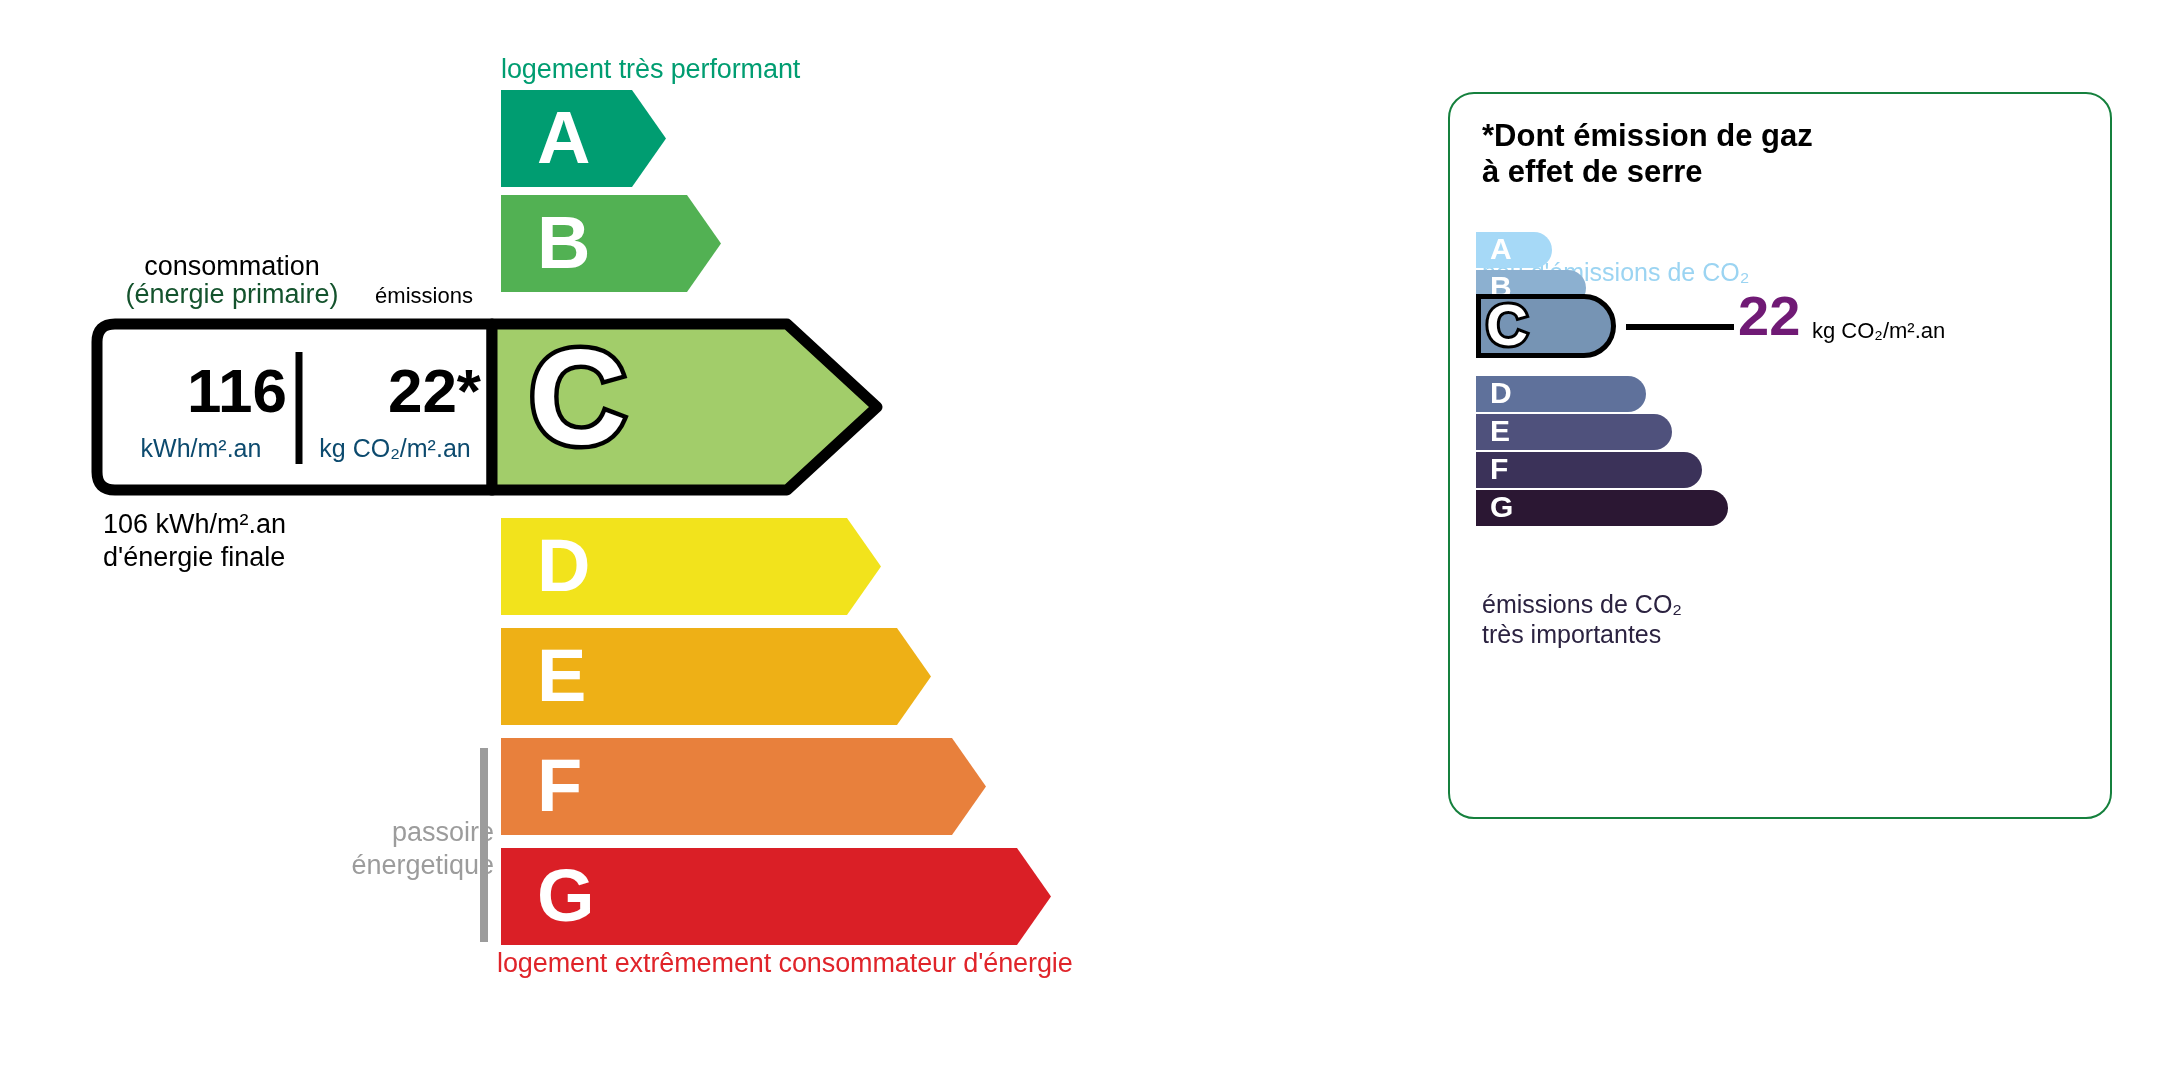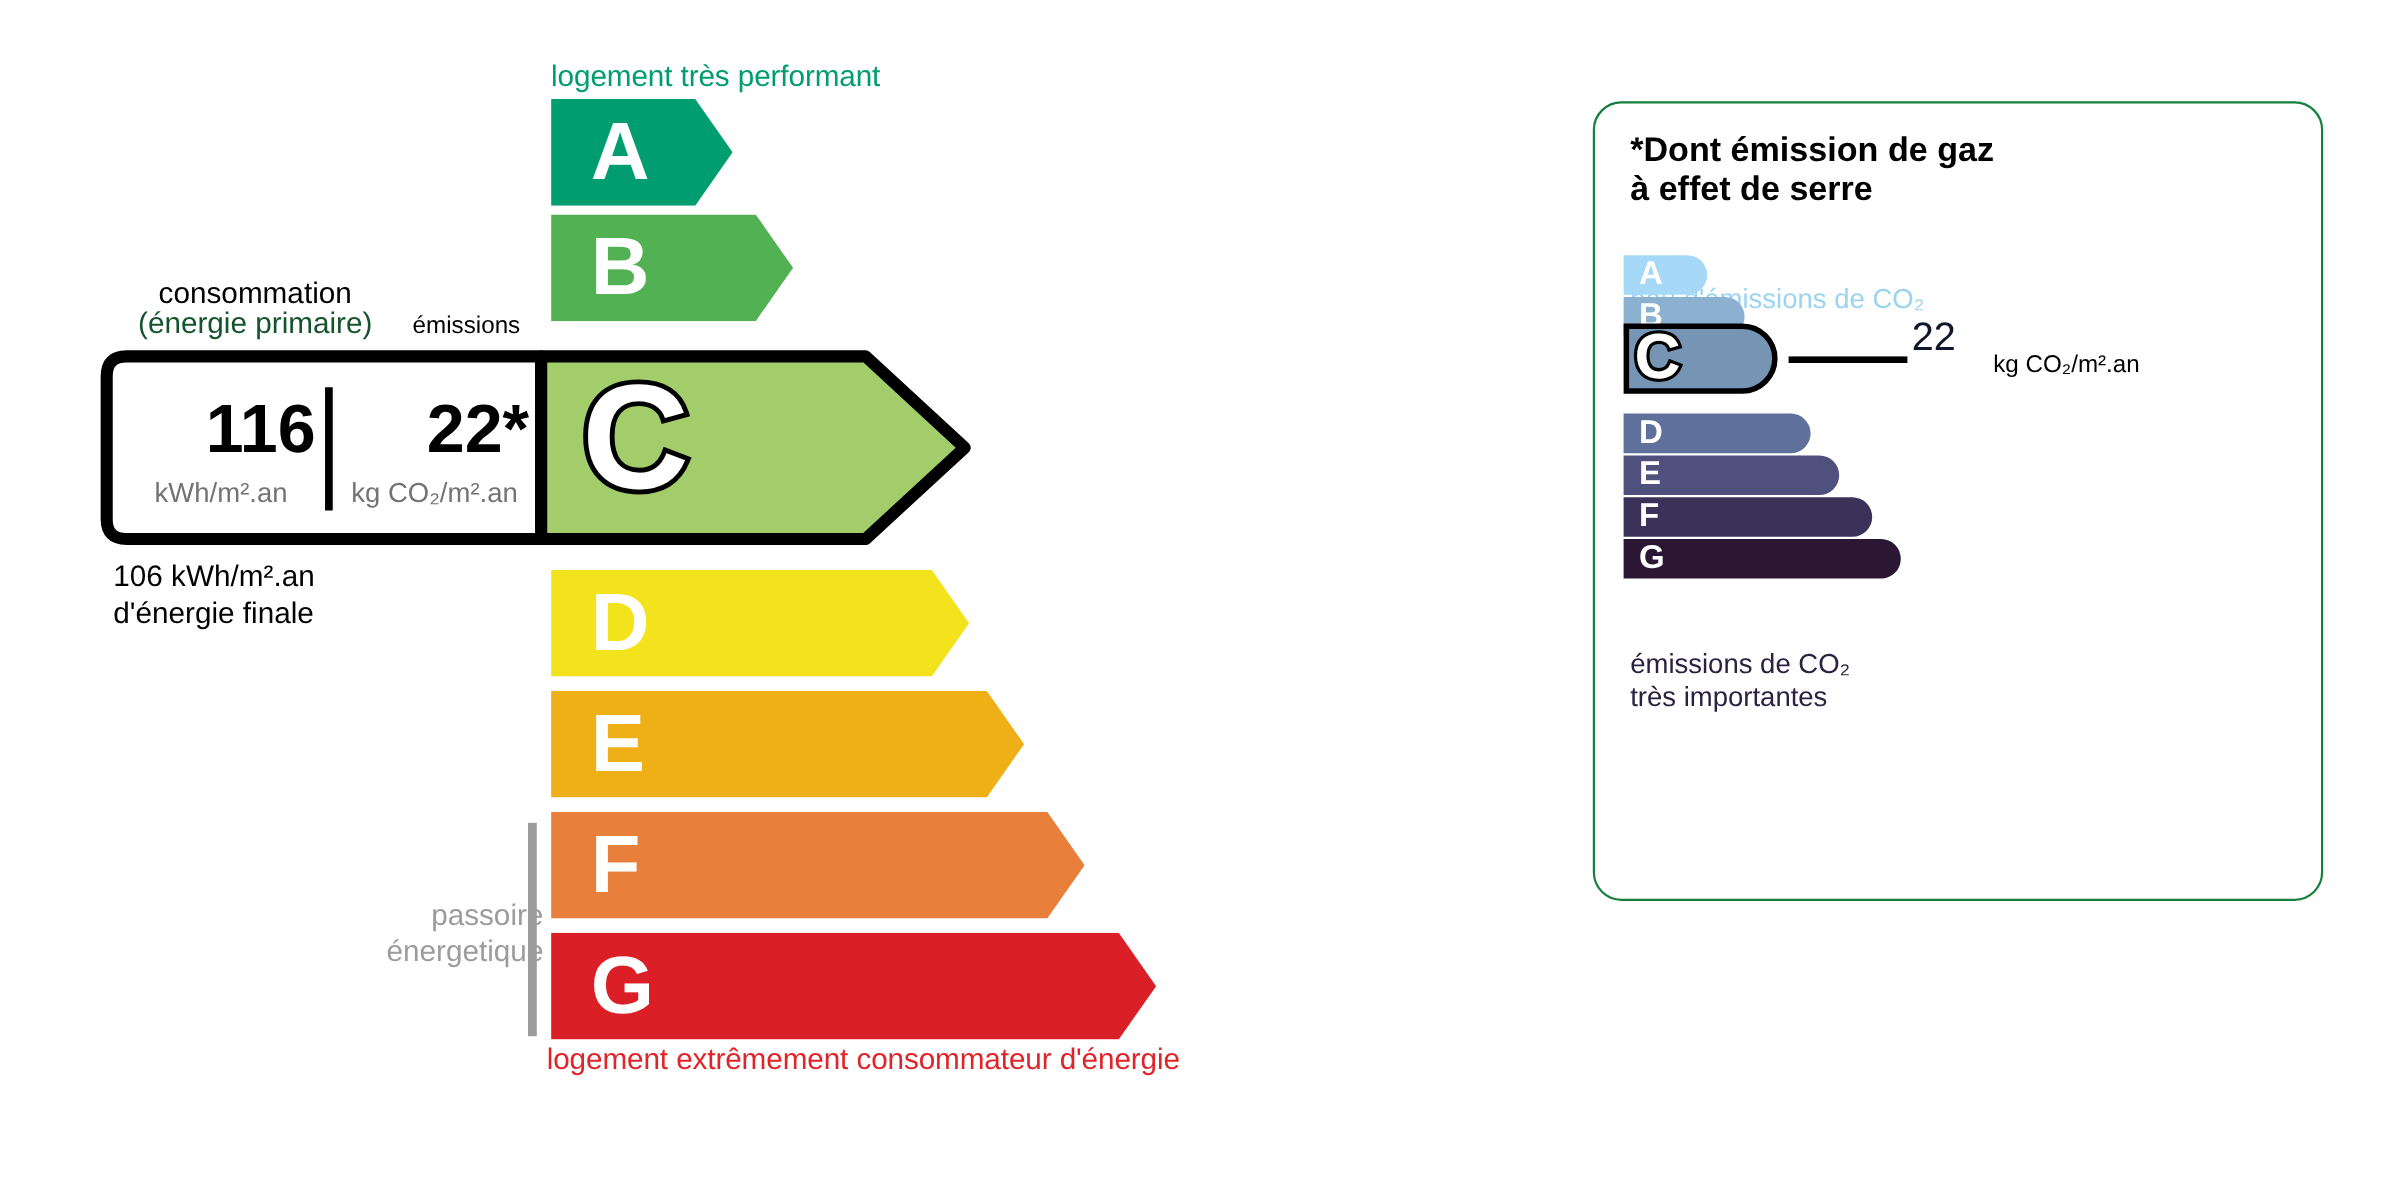--- a/index.html
+++ b/index.html
@@ -36,21 +36,21 @@
   }
 
   
   #c-row{position:absolute;left:48px;top:318px;width:830px;height:178px;}
   #c-row svg{position:absolute;left:0;top:0;}
   .val-num{
     position:absolute;font-size:62px;font-weight:bold;color:#000;
     line-height:1;text-align:right;
   }
   .val-unit{
-    position:absolute;font-size:25px;color:#737373;text-align:center;line-height:1;
+    position:absolute;font-size:25px;color:#0c4a6e;text-align:center;line-height:1;
   }
   .c-letter{
     position:absolute;left:490px;top:330px;
     font-size:135px;line-height:1;font-weight:bold;color:#ffffff;
     -webkit-text-stroke:9px #000;paint-order:stroke fill;
     font-family:"Liberation Sans","DejaVu Sans",sans-serif;
   }
 
   .label-consommation{
     position:absolute;left:70px;top:252px;width:246px;text-align:center;
@@ -107,21 +107,21 @@
   #co2-c-wrap .l{
     position:absolute;left:10px;top:50%;transform:translateY(-52%);
     font-size:58px;line-height:1;font-weight:bold;color:#ffffff;
     -webkit-text-stroke:6px #000;paint-order:stroke fill;
   }
   .callout-line{
     position:absolute;left:176px;top:230px;width:108px;height:6px;background:#000;
   }
   .callout-val{
     position:absolute;left:288px;top:194px;
-    font-size:36px;font-weight:normal;color:#0f172a;line-height:1;
+    font-size:56px;font-weight:bold;color:#701a75;line-height:1;
   }
   .callout-unit{
     position:absolute;left:362px;top:226px;
     font-size:22px;color:#000;line-height:1;white-space:nowrap;
   }
 </style>
 </head>
 <body>
 
 <div id="energy-ladder">

